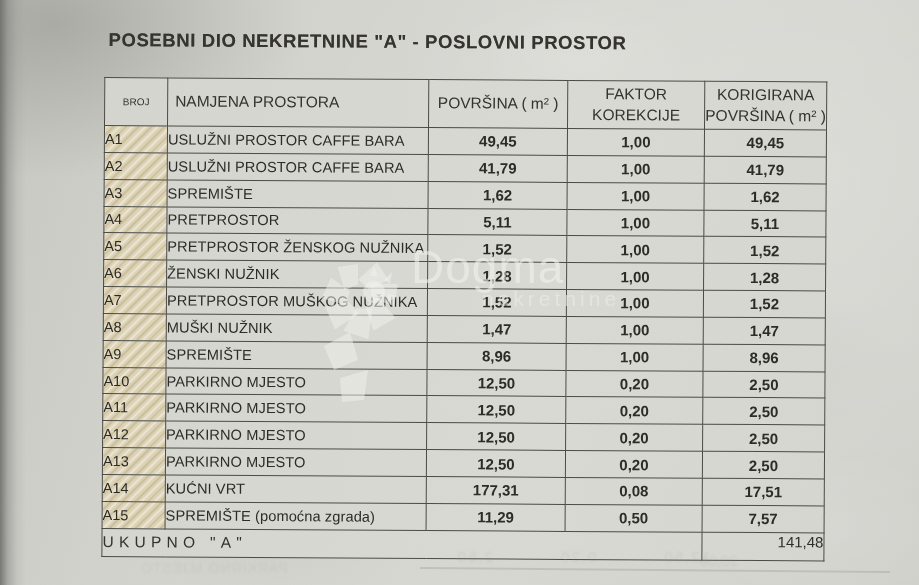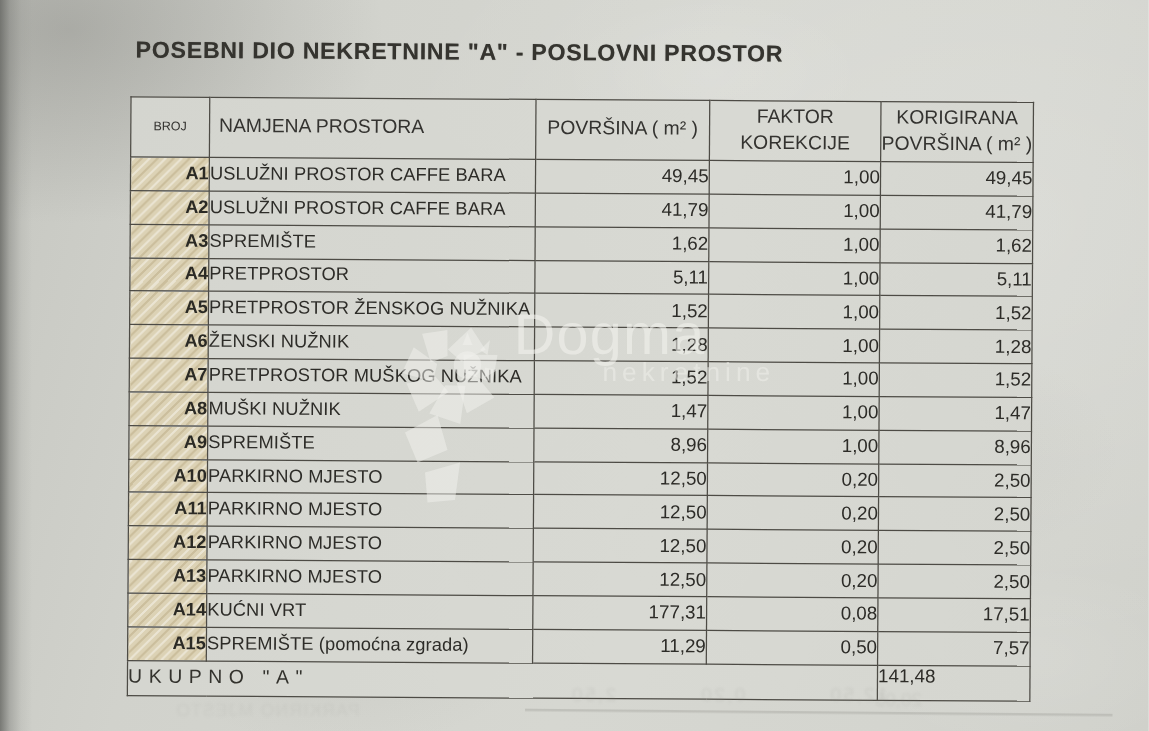--- a/index.html
+++ b/index.html
@@ -45,37 +45,37 @@
   table.area{border:1.6px solid #4a4842;}
   thead th{
     height:47px;font-size:15.5px;font-weight:400;color:#343330;
     white-space:pre-line;text-align:center;vertical-align:middle;line-height:1.35;
     border-bottom:2.6px solid #26251f;
   }
   thead th.h-broj{font-size:10px;}
   thead th.h-namjena{text-align:left;padding-left:7px;}
   tbody td{height:25.85px;font-size:15px;vertical-align:middle;}
   td.cell-broj{
-    text-align:right;font-weight:700;font-size:14.5px;color:#2b2a25;
+    text-align:left;font-weight:400;font-size:14.5px;color:#2b2a25;
     background:#dcd2b5;
     background-image:repeating-linear-gradient(135deg,
       rgba(255,255,255,0.40) 0px, rgba(255,255,255,0.40) 2px,
       rgba(0,0,0,0) 2px, rgba(0,0,0,0) 4.5px,
       rgba(158,138,92,0.28) 4.5px, rgba(158,138,92,0.28) 6.5px,
       rgba(0,0,0,0) 6.5px, rgba(0,0,0,0) 9px);
   }
   td.cell-namjena{text-align:left;padding-left:7px;font-size:14.6px;letter-spacing:0.1px;white-space:nowrap;}
-  td.cell-num{text-align:right;font-size:15px;}
+  td.cell-num{text-align:center;font-size:15px;font-weight:bold;}
   tfoot td{
     height:27px;border-top:2.6px solid #26251f;font-size:15px;vertical-align:middle;
   }
   td.total-label{
     padding-left:52px;letter-spacing:0.34em;font-size:15.5px;color:#33322d;
   }
-  td.total-value{text-align:left;vertical-align:top;padding-top:2px;}
+  td.total-value{text-align:right;vertical-align:top;padding-top:2px;}
   
   .watermark{position:absolute;left:0;top:0;pointer-events:none;}
   .wm-brand{
     position:absolute;left:411px;top:240px;font-size:46px;font-weight:400;
     color:rgba(241,242,237,0.60);letter-spacing:1px;
   }
   .wm-sub{
     position:absolute;left:482px;top:287px;font-size:21px;
     color:rgba(238,239,233,0.55);letter-spacing:4px;
   }

